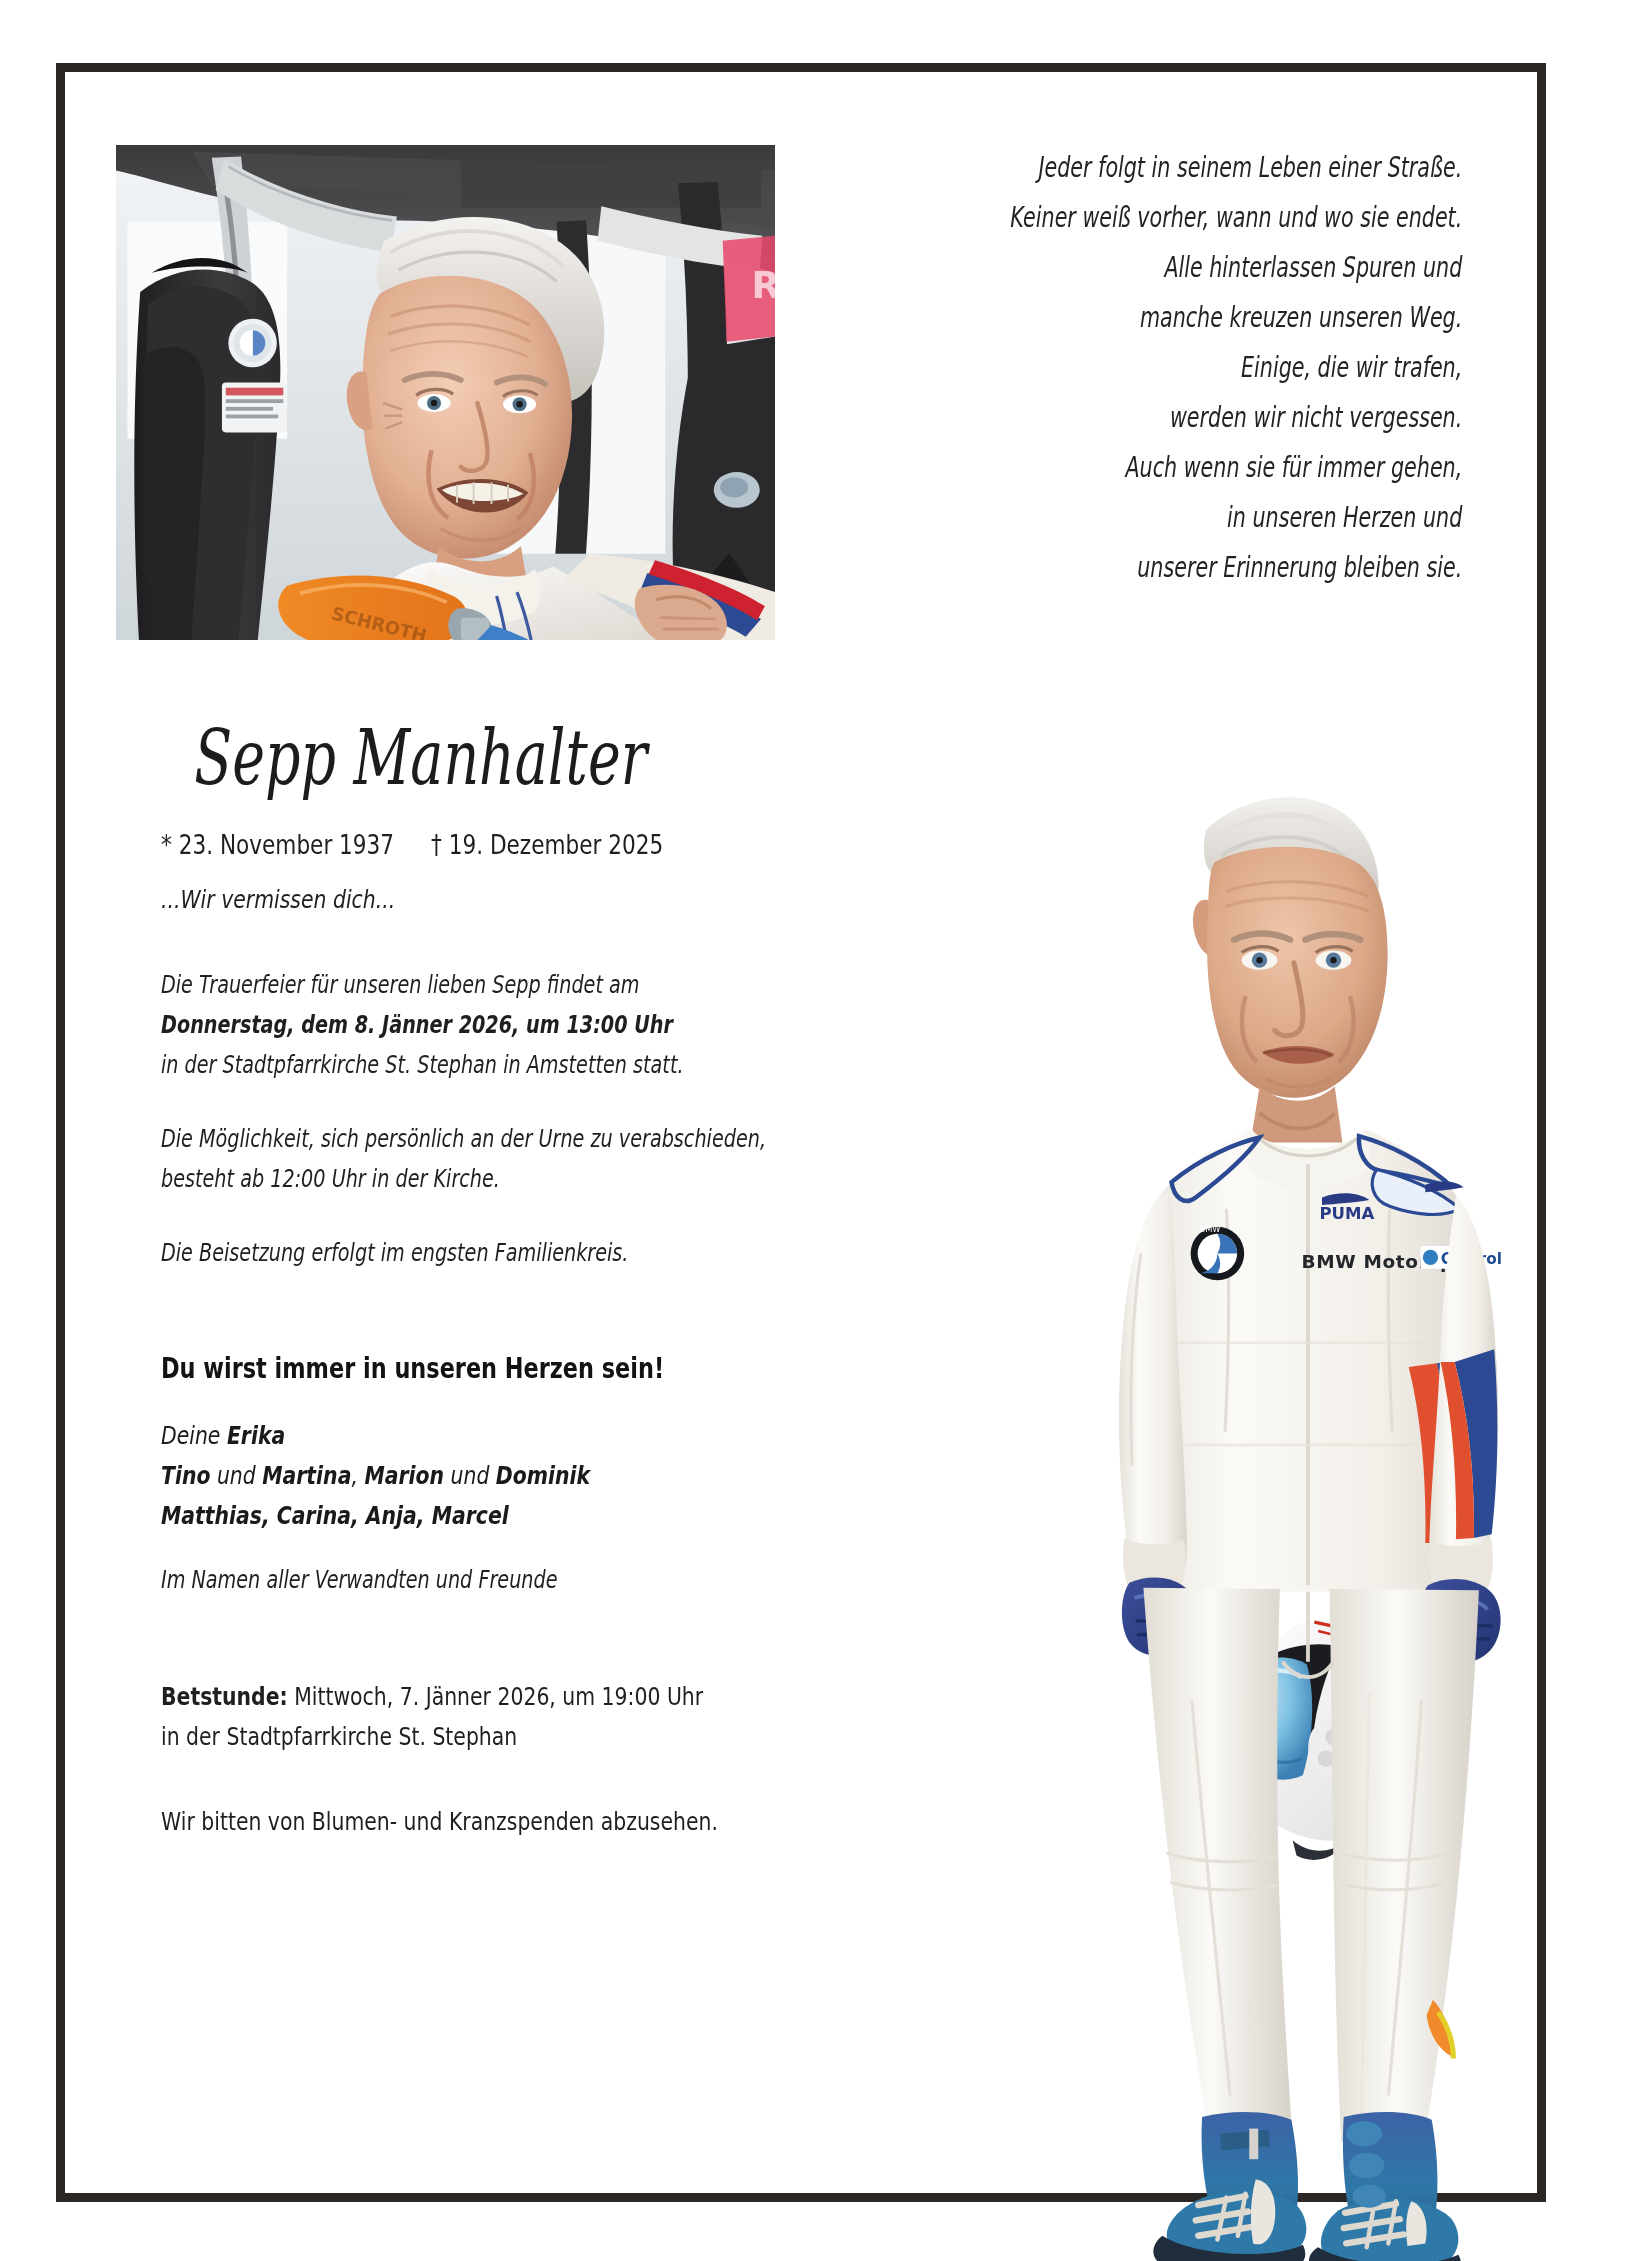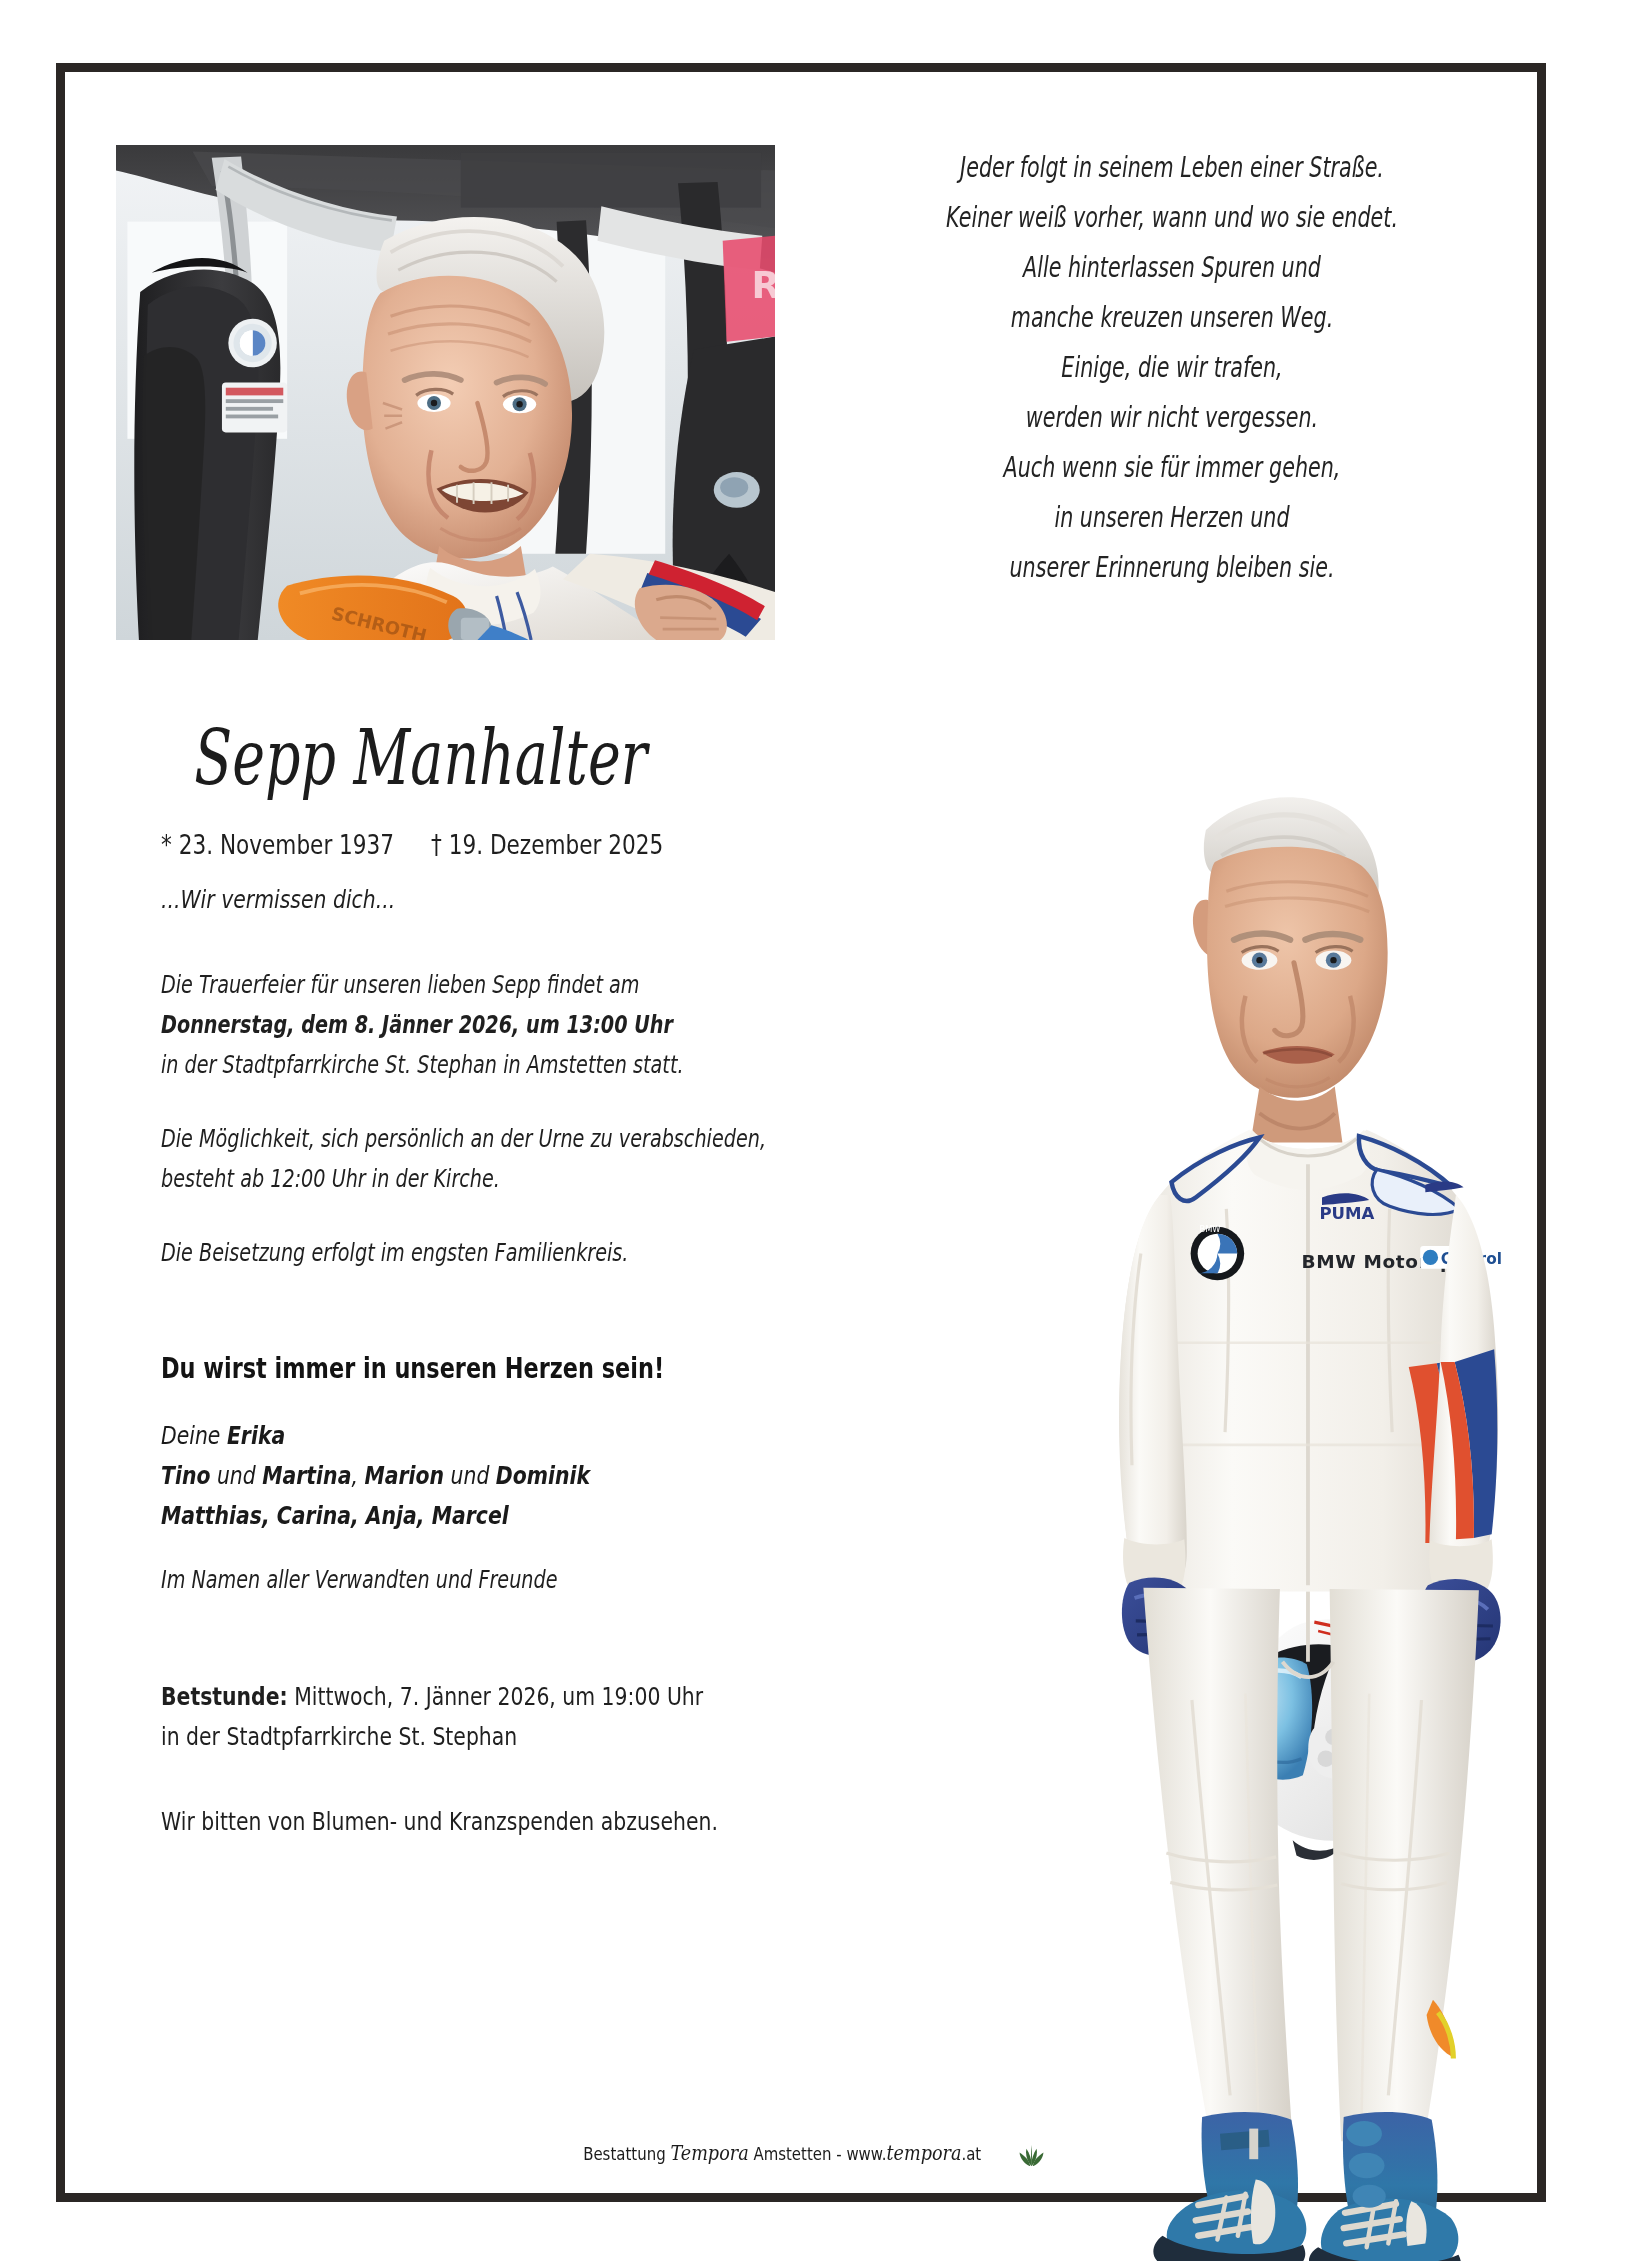--- a/index.html
+++ b/index.html
@@ -43,21 +43,21 @@
     background: #6d6f70;
   }
   #portrait-photo svg { display: block; width: 100%; height: 100%; }
 
   
   #poem-block {
     position: absolute;
     left: 753px;
     top: 71px;
     width: 708px;
-    text-align: center;
+    text-align: right;
   }
   #poem-block .poem-line {
     font-family: "DejaVu Sans", sans-serif;
     font-style: italic;
     font-size: 28px;
     line-height: 50px;
     color: #232323;
     font-stretch: condensed;
     transform: scaleX(0.82);
     white-space: nowrap;
@@ -630,28 +630,16 @@
 
           <path d="M590,2246 C610,2252 618,2282 612,2312 L584,2316 C580,2288 582,2262 590,2246 Z" fill="#e9e6df"></path>
 
           <ellipse cx="516" cy="2140" rx="28" ry="20" fill="#3f85b5"></ellipse>
           <ellipse cx="520" cy="2190" rx="28" ry="20" fill="#3f85b5"></ellipse>
           <ellipse cx="524" cy="2238" rx="26" ry="18" fill="#3f85b5"></ellipse>
         </g>
       </svg>
     </div>
 
-    <div id="footer-credit">
-      <div class="credit-text"><span>Bestattung </span><span class="script">Tempora</span><span> Amstetten - www.</span><span class="script">tempora</span><span>.at</span></div>
-      <svg id="tempora-leaf-logo" viewBox="0 0 46 40">
-        <g fill="#3a6a35">
-          <path d="M23,40 C16,32 13,22 15,12 C20,20 24,30 23,40 Z"></path>
-          <path d="M23,40 C30,32 33,22 31,12 C26,20 22,30 23,40 Z"></path>
-          <path d="M21,40 C12,36 5,28 4,18 C12,23 20,31 21,40 Z"></path>
-          <path d="M25,40 C34,36 41,28 42,18 C34,23 26,31 25,40 Z"></path>
-          <path d="M23,40 C22,30 22,18 23,6 C24,18 24,30 23,40 Z"></path>
-        </g>
-      </svg>
-    </div>
 
   </div>
 </div>
 
 
 </body></html>

